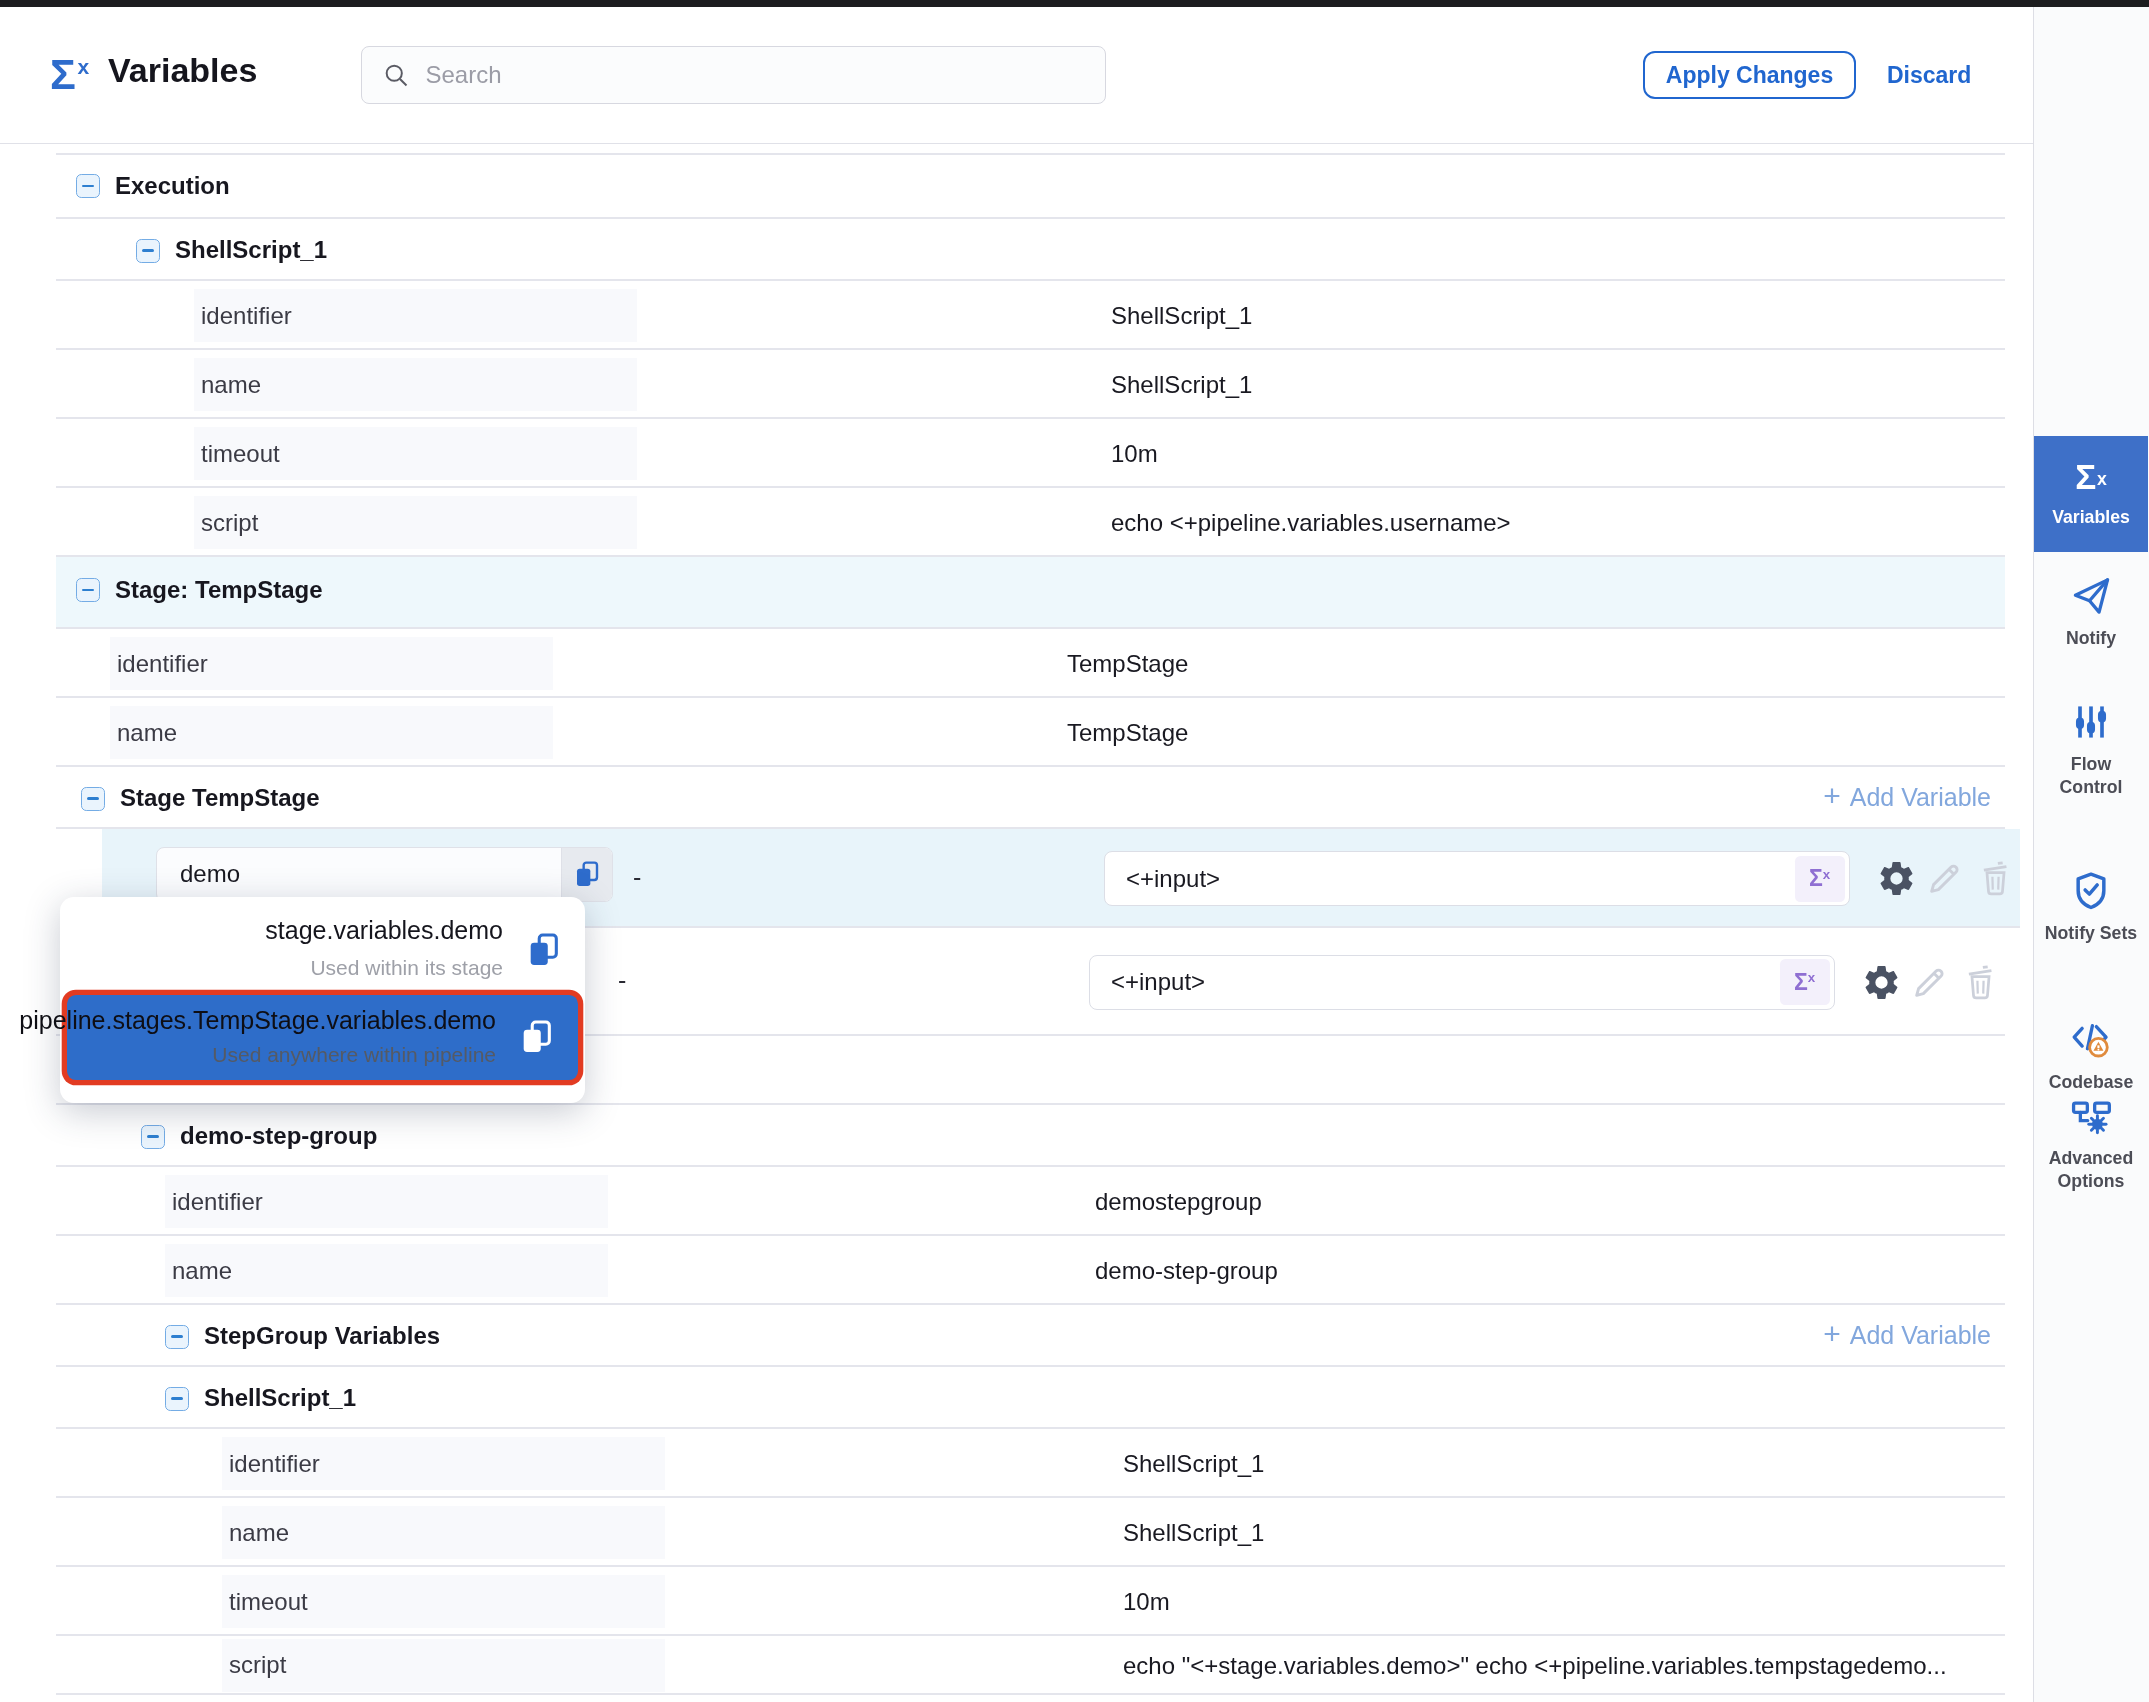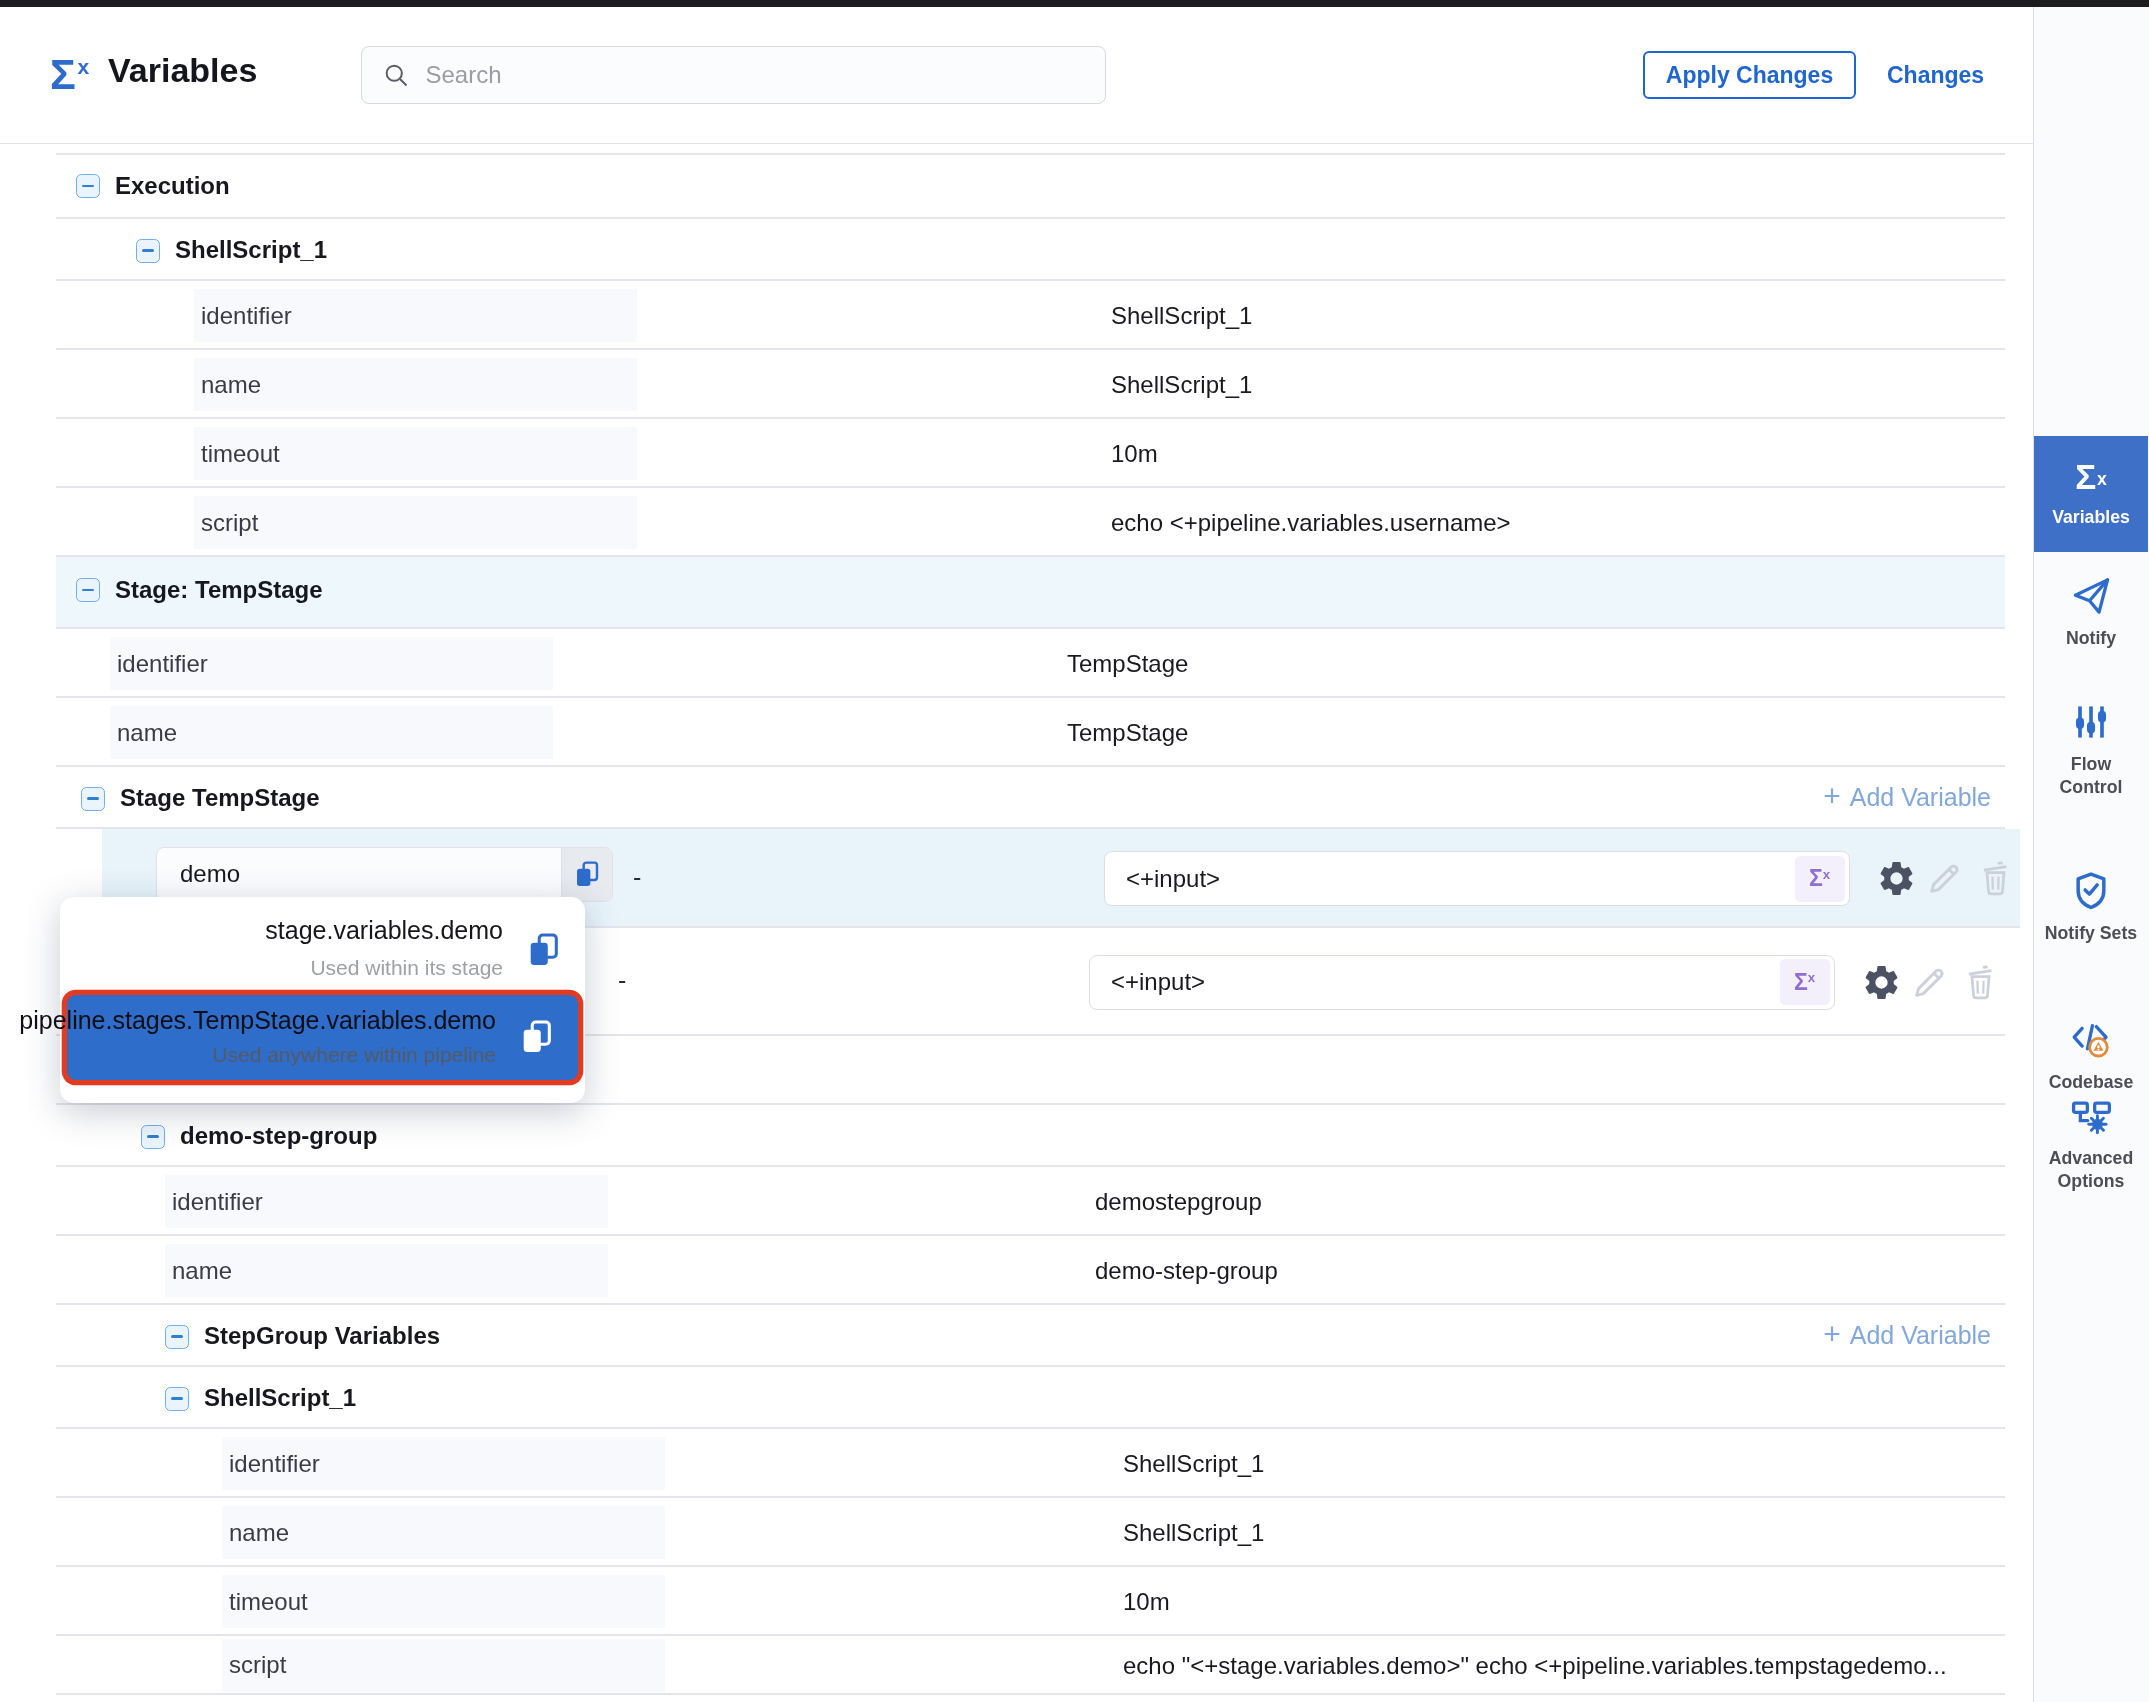--- a/index.html
+++ b/index.html
@@ -7,21 +7,21 @@
   .screen{position:relative;width:2149px;height:1702px;background:#fff;overflow:hidden;}
   .topbar{position:absolute;left:0;top:0;width:2149px;height:7px;background:#1d1d1f;}
   
   .header{position:absolute;left:0;top:7px;width:2033px;height:137px;background:#fff;border-bottom:1.8px solid #e0e1e8;}
   .logo{position:absolute;left:50px;top:43px;color:#2e6ccc;font-weight:700;font-size:43px;display:flex;align-items:flex-start;}
   .logo .sup{font-size:21px;font-weight:700;margin-top:5.3px;margin-left:1.8px;}
   .page-title{position:absolute;left:108px;top:44px;font-size:34px;font-weight:700;color:#15151d;}
   .search-box{position:absolute;left:361px;top:39px;width:745px;height:58px;border:1.8px solid #d7d8e0;border-radius:8px;background:#fbfcfd;display:flex;align-items:center;padding-left:19.5px;}
   .search-box input{border:none;outline:none;background:transparent;font-size:24px;color:#33343c;margin-left:14px;width:638px;}
   .search-box input::placeholder{color:#9b9ca6;}
-  .btn-apply{position:absolute;left:1643px;top:44px;width:213px;height:48px;border:2.2px solid #2066cf;border-radius:6px;background:#fff;color:#2066cf;font-size:23px;font-weight:600;display:flex;align-items:center;justify-content:center;cursor:pointer;}
+  .btn-apply{position:absolute;left:1643px;top:44px;width:213px;height:48px;border:2.2px solid #2066cf;border-radius:12px;background:#fff;color:#2066cf;font-size:23px;font-weight:600;display:flex;align-items:center;justify-content:center;cursor:pointer;}
   .btn-discard{position:absolute;left:1887px;top:44px;height:48px;display:flex;align-items:center;color:#2066cf;font-size:23px;font-weight:600;cursor:pointer;}
   
   .sidebar{position:absolute;left:2033px;top:7px;width:116px;height:1695px;background:#fafbfc;border-left:1.8px solid #dddee5;}
   .side-item{position:absolute;left:0;width:114px;display:flex;flex-direction:column;align-items:center;cursor:pointer;}
   .side-item .lbl{margin-top:8.9px;font-size:17.7px;font-weight:600;color:#4c4d56;text-align:center;line-height:23px;padding:0 5.3px;}
   .side-item.active{background:#3e70c8;}
   .side-item.active .lbl{color:#fff;}
   .side-sigma{color:#2e6ccc;font-weight:700;font-size:35px;display:flex;align-items:flex-start;line-height:35px;}
   .side-sigma .sup{font-size:17.7px;margin-top:3.5px;margin-left:0.9px;}
   .side-item.active .side-sigma{color:#fff;}
@@ -72,21 +72,21 @@
     </div>
     <div class="page-title">Variables</div>
     <div class="search-box">
       <svg width="28" height="28" viewBox="0 0 24 24" fill="none" stroke="#5a5b64" stroke-width="1.7">
           <circle cx="10.5" cy="10.5" r="6.5"></circle>
           <line x1="15.4" y1="15.4" x2="21" y2="21"></line>
         </svg>
       <input type="text" value="" placeholder="Search" style="">
     </div>
     <div class="btn-apply">Apply Changes</div>
-    <div class="btn-discard">Changes</div>
+    <div class="btn-discard">Discard</div>
   </div>
 
   <div class="sidebar">
     <div class="side-item active" style="top:429px;height:116px;justify-content:center;">
       <div class="side-sigma">
           <span>Σ</span>
           <span class="sup">x</span>
         </div>
       <div class="lbl">Variables</div>
     </div>

